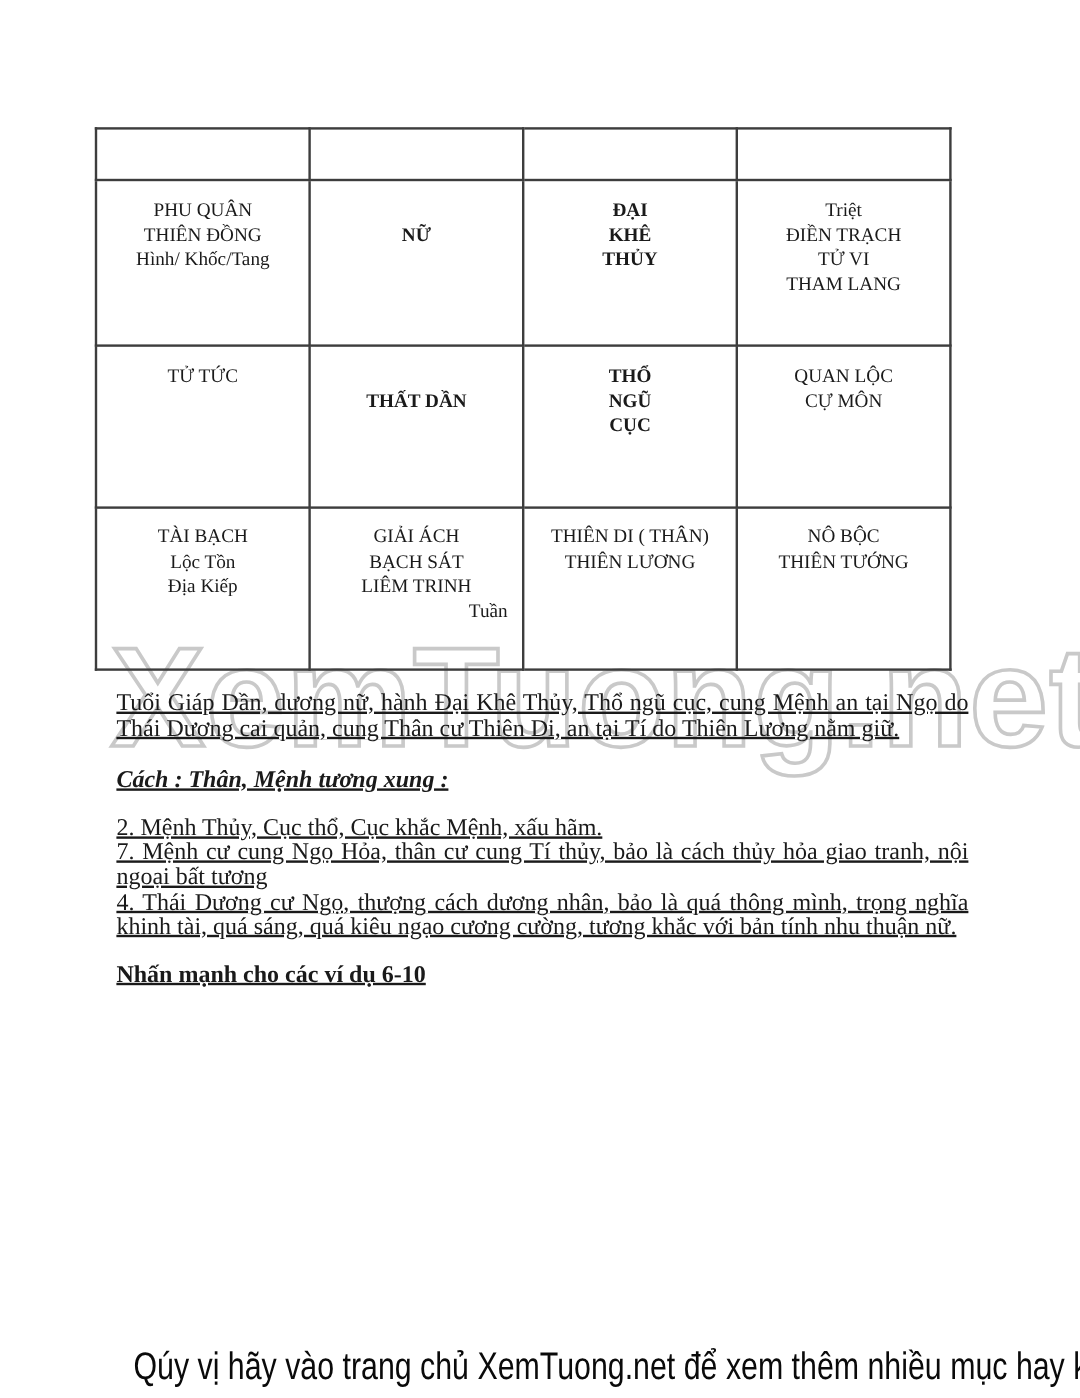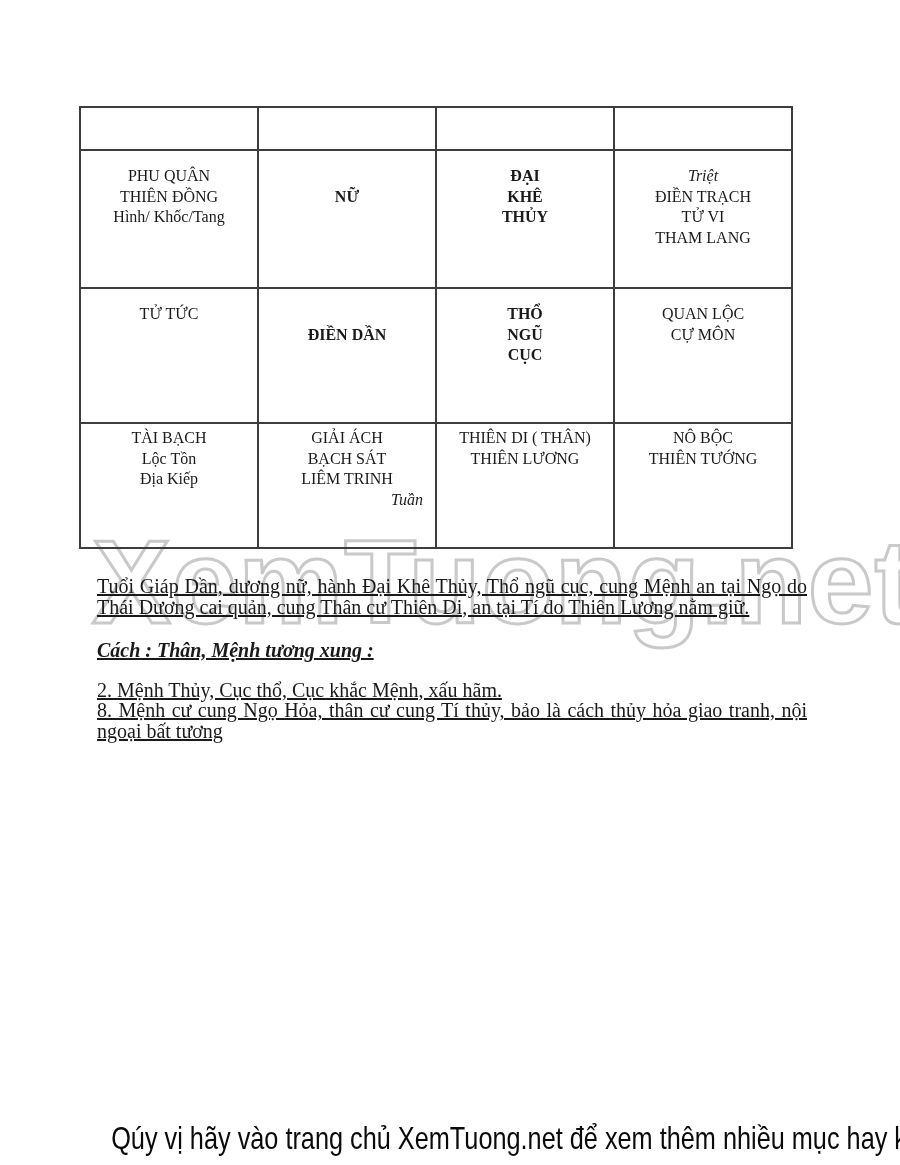--- a/index.html
+++ b/index.html
@@ -22,24 +22,24 @@
   table.tuvi td{
     border:2px solid #3d3d3d;
     vertical-align:top;
     text-align:center;
     font-size:16px;line-height:20.5px;
     padding:0;
   }
   tr.r0 td{height:41px;}
   tr.r1 td{height:121px;padding-top:15px;}
   tr.r2 td{height:118px;padding-top:15px;margin-top:32px;}
-  tr.r3 td{height:119px;padding-top:4px;}
+  tr.r3 td{height:119px;padding-top:14px;}
   .cell-line{display:block;}
   .cell-line.b{font-weight:bold;}
-  .cell-line.i{font-style:italic;}
+  .cell-line.i{}
   .cell-line.right{text-align:right;padding-right:12px;}
 
   
   .watermark{
     position:absolute;left:92px;top:514px;
     z-index:1;
     font-family:"Liberation Sans","DejaVu Sans",sans-serif;
     font-weight:bold;
     font-size:118px;
     letter-spacing:1px;
@@ -120,21 +120,21 @@
             <span class="cell-line">TỬ VI</span>
             <span class="cell-line">THAM LANG</span>
           </td>
         </tr>
         <tr class="r2">
           <td>
             <span class="cell-line">TỬ TỨC</span>
           </td>
           <td>
             <span class="cell-line">&nbsp;</span>
-            <span class="cell-line b">ĐIỀN DẦN</span>
+            <span class="cell-line b">THẤT DẦN</span>
           </td>
           <td>
             <span class="cell-line b">THỔ</span>
             <span class="cell-line b">NGŨ</span>
             <span class="cell-line b">CỤC</span>
           </td>
           <td>
             <span class="cell-line">QUAN LỘC</span>
             <span class="cell-line">CỰ MÔN</span>
           </td>
@@ -163,21 +163,23 @@
       </tbody>
   </table>
 
   <div class="watermark" style="-webkit-text-stroke: 3px rgb(201, 201, 201);">XemTuong.net</div>
 
   <div class="body-text">
     <p>Tuổi Giáp Dần, dương nữ, hành Đại Khê Thủy, Thổ ngũ cục, cung Mệnh an tại Ngọ do Thái Dương cai quản, cung Thân cư Thiên Di, an tại Tí do Thiên Lương nằm giữ.</p>
     <p class="section-heading">Cách : Thân, Mệnh tương xung :</p>
     <div class="items" id="items">
         <p>2. Mệnh Thủy, Cục thổ, Cục khắc Mệnh, xấu hãm.</p>
-        <p>8. Mệnh cư cung Ngọ Hỏa, thân cư cung Tí thủy, bảo là cách thủy hỏa giao tranh, nội ngoại bất tương</p>
+        <p>7. Mệnh cư cung Ngọ Hỏa, thân cư cung Tí thủy, bảo là cách thủy hỏa giao tranh, nội ngoại bất tương</p>
+        <p>4. Thái Dương cư Ngọ, thượng cách dương nhân, bảo là quá thông mình, trọng nghĩa khinh tài, quá sáng, quá kiêu ngạo cương cường, tương khắc với bản tính nhu thuận nữ.</p>
       </div>
+    <p class="note">Nhấn mạnh cho các ví dụ 6-10</p>
   </div>
 
   <div class="footer">
     <span>Qúy vị hãy vào trang chủ XemTuong.net để xem thêm nhiều mục hay khác</span>
   </div>
 
 </div>
 
 </body></html>

